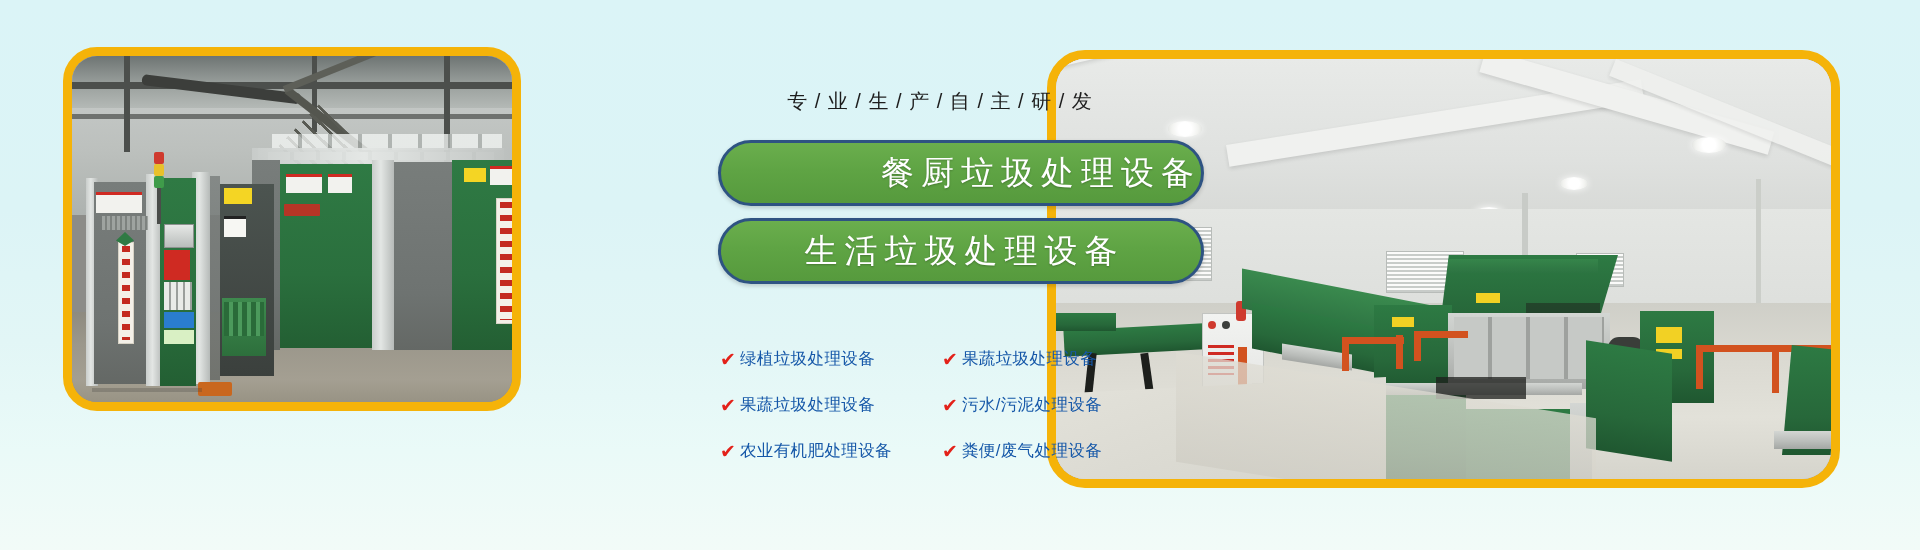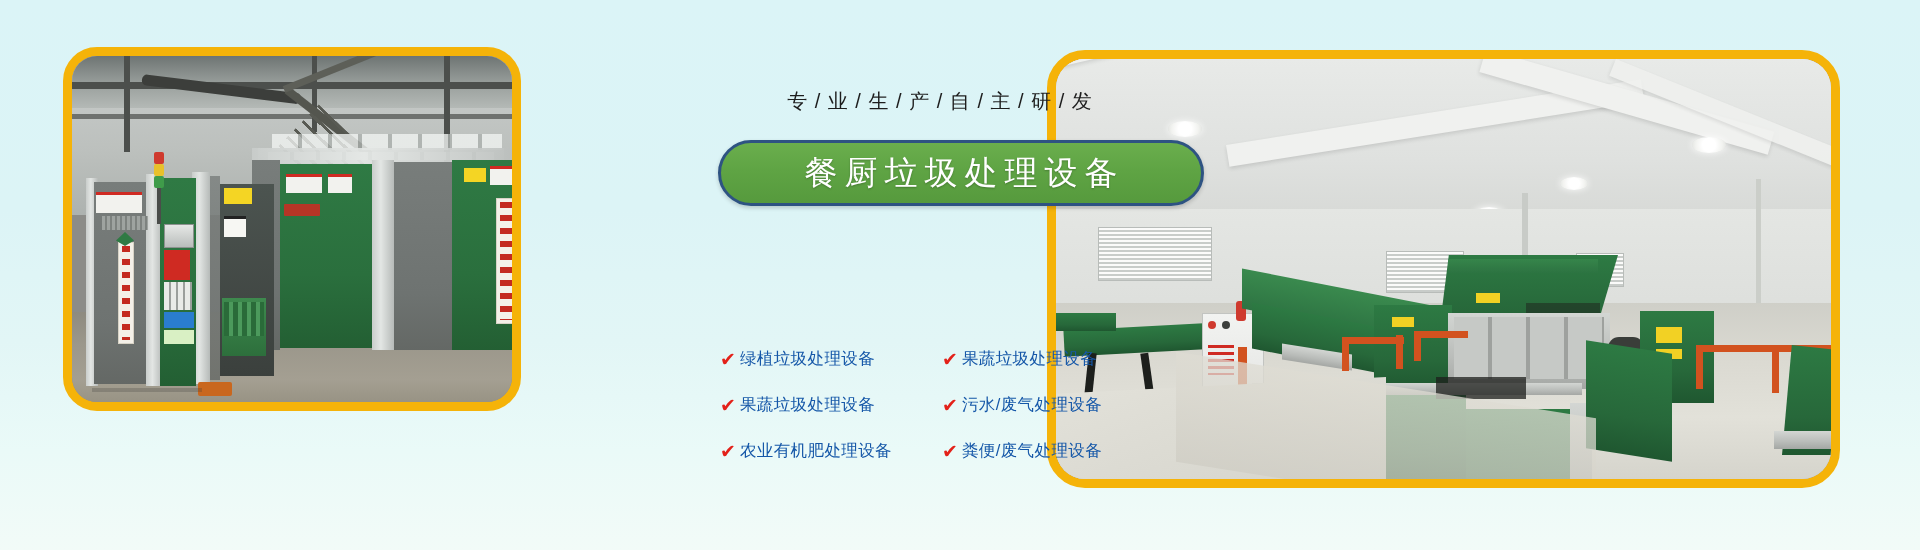--- a/index.html
+++ b/index.html
@@ -85,21 +85,21 @@
     background:linear-gradient(180deg,#6aae4d 0%,#5fa444 45%,#569a3d 100%);
     box-shadow:0 2px 4px rgba(0,0,0,.18);
     display:flex;align-items:center;justify-content:center;
     box-sizing:border-box;
   }
   .pill span{
     color:#ffffff;font-size:33px;letter-spacing:7px;
     text-indent:7px;white-space:nowrap;font-weight:400;
     text-shadow:0 1px 2px rgba(0,0,0,.25);
   }
-  #pill-1{top:140px;}
+  #pill-1{top:140px;justify-content:flex-end;}
   #pill-2{top:218px;}
 
   #feature-grid{
     position:absolute;left:140px;top:348px;width:500px;
   }
   .feat-row{display:flex;margin-bottom:24px;}
   .feat{display:flex;align-items:center;white-space:nowrap;}
   .feat.col-a{width:222px;}
   .feat.col-b{width:240px;}
   .check{color:#e32119;font-size:19px;margin-right:4px;line-height:1;font-weight:bold;}
@@ -270,40 +270,43 @@
   </div>
 
   <div id="center">
 
     <div id="tagline">专 / 业 / 生 / 产 / 自 / 主 / 研 / 发</div>
 
     <div class="pill" id="pill-1">
       <span>餐厨垃圾处理设备</span>
     </div>
 
+    <div class="pill" id="pill-2">
+      <span>生活垃圾处理设备</span>
+    </div>
 
     <div id="feature-grid">
       <div class="feat-row">
         <div class="feat col-a">
           <span class="check">✔</span>
           <span class="feat-label">绿植垃圾处理设备</span>
         </div>
         <div class="feat col-b">
           <span class="check">✔</span>
           <span class="feat-label">果蔬垃圾处理设备</span>
         </div>
       </div>
       <div class="feat-row">
         <div class="feat col-a">
           <span class="check">✔</span>
           <span class="feat-label">果蔬垃圾处理设备</span>
         </div>
         <div class="feat col-b">
           <span class="check">✔</span>
-          <span class="feat-label">污水/废气处理设备</span>
+          <span class="feat-label">污水/污泥处理设备</span>
         </div>
       </div>
       <div class="feat-row">
         <div class="feat col-a">
           <span class="check">✔</span>
           <span class="feat-label">农业有机肥处理设备</span>
         </div>
         <div class="feat col-b">
           <span class="check">✔</span>
           <span class="feat-label">粪便/废气处理设备</span>

